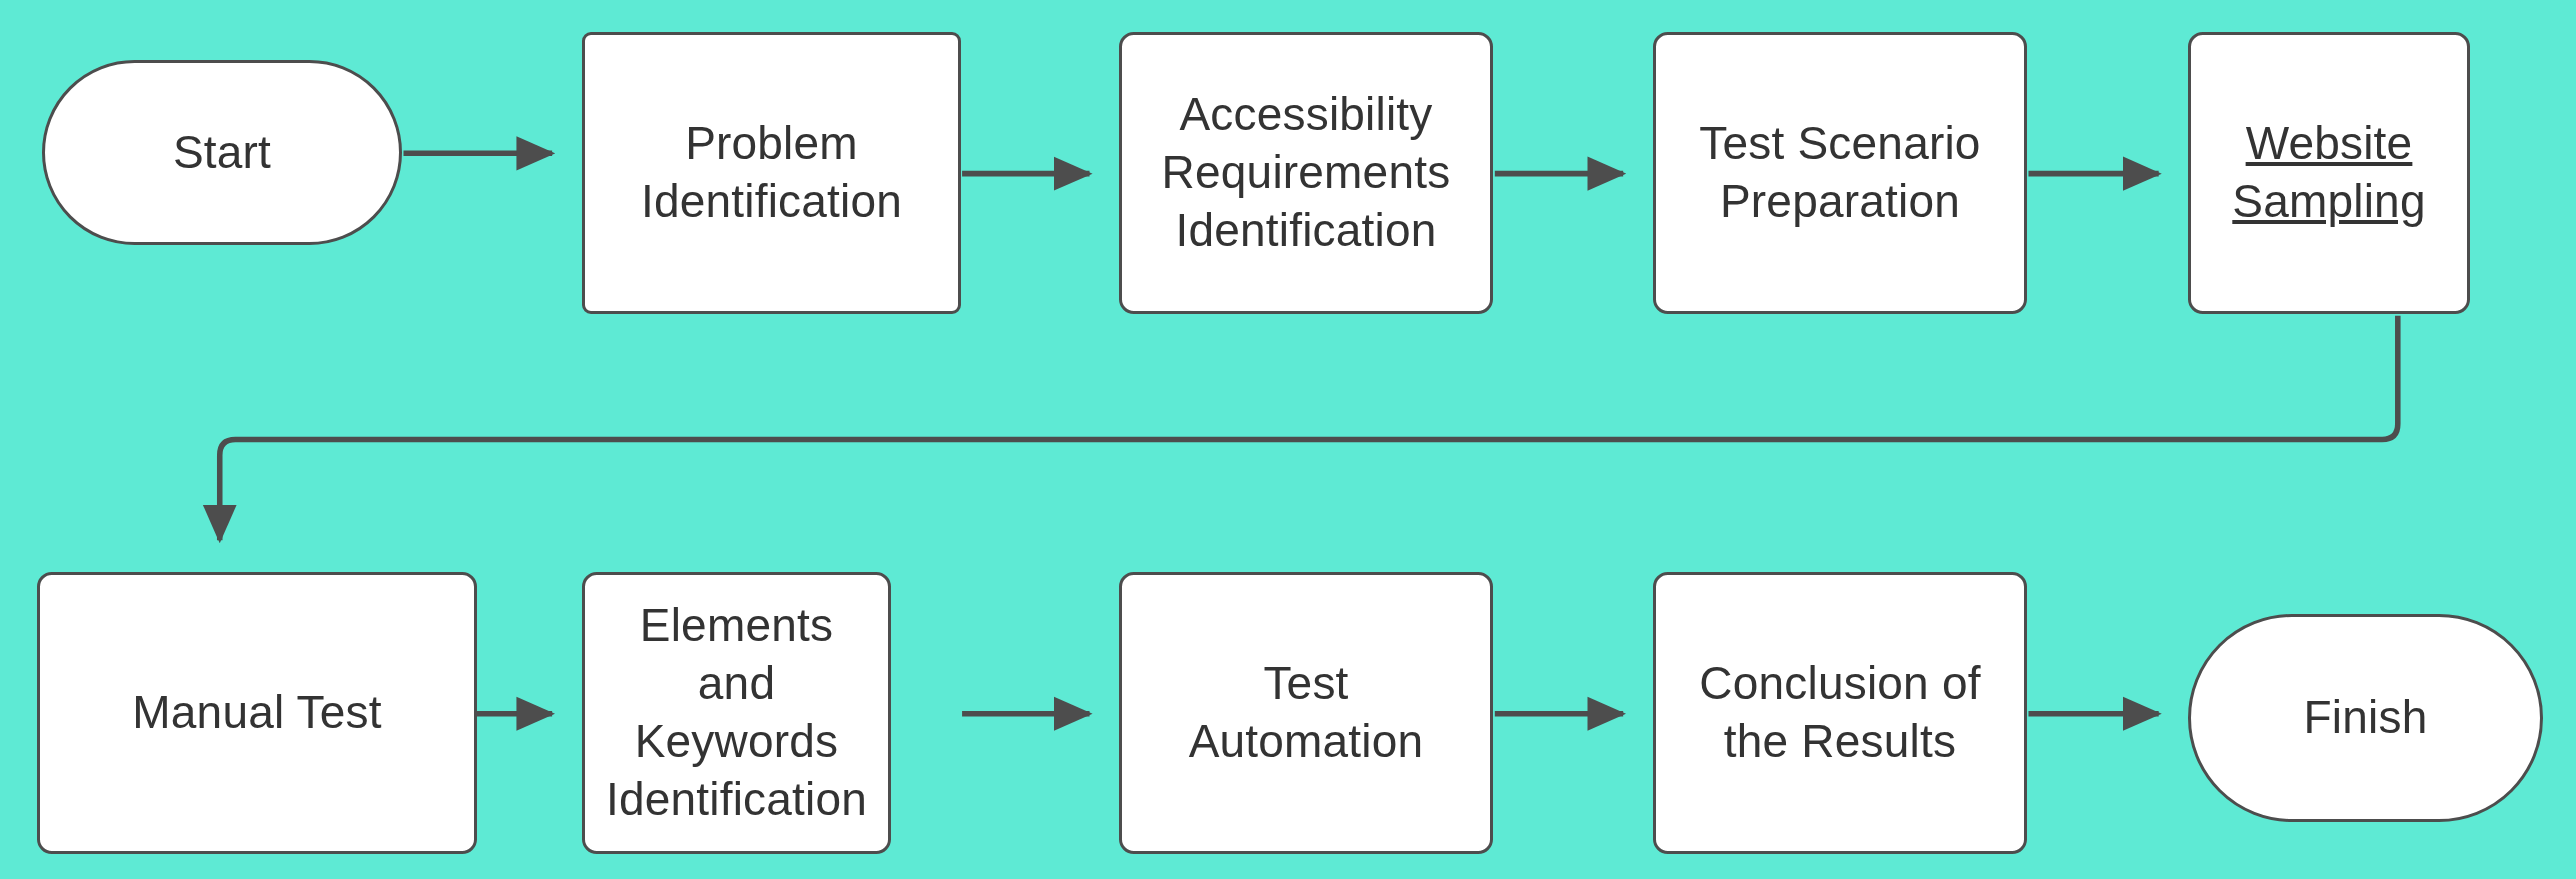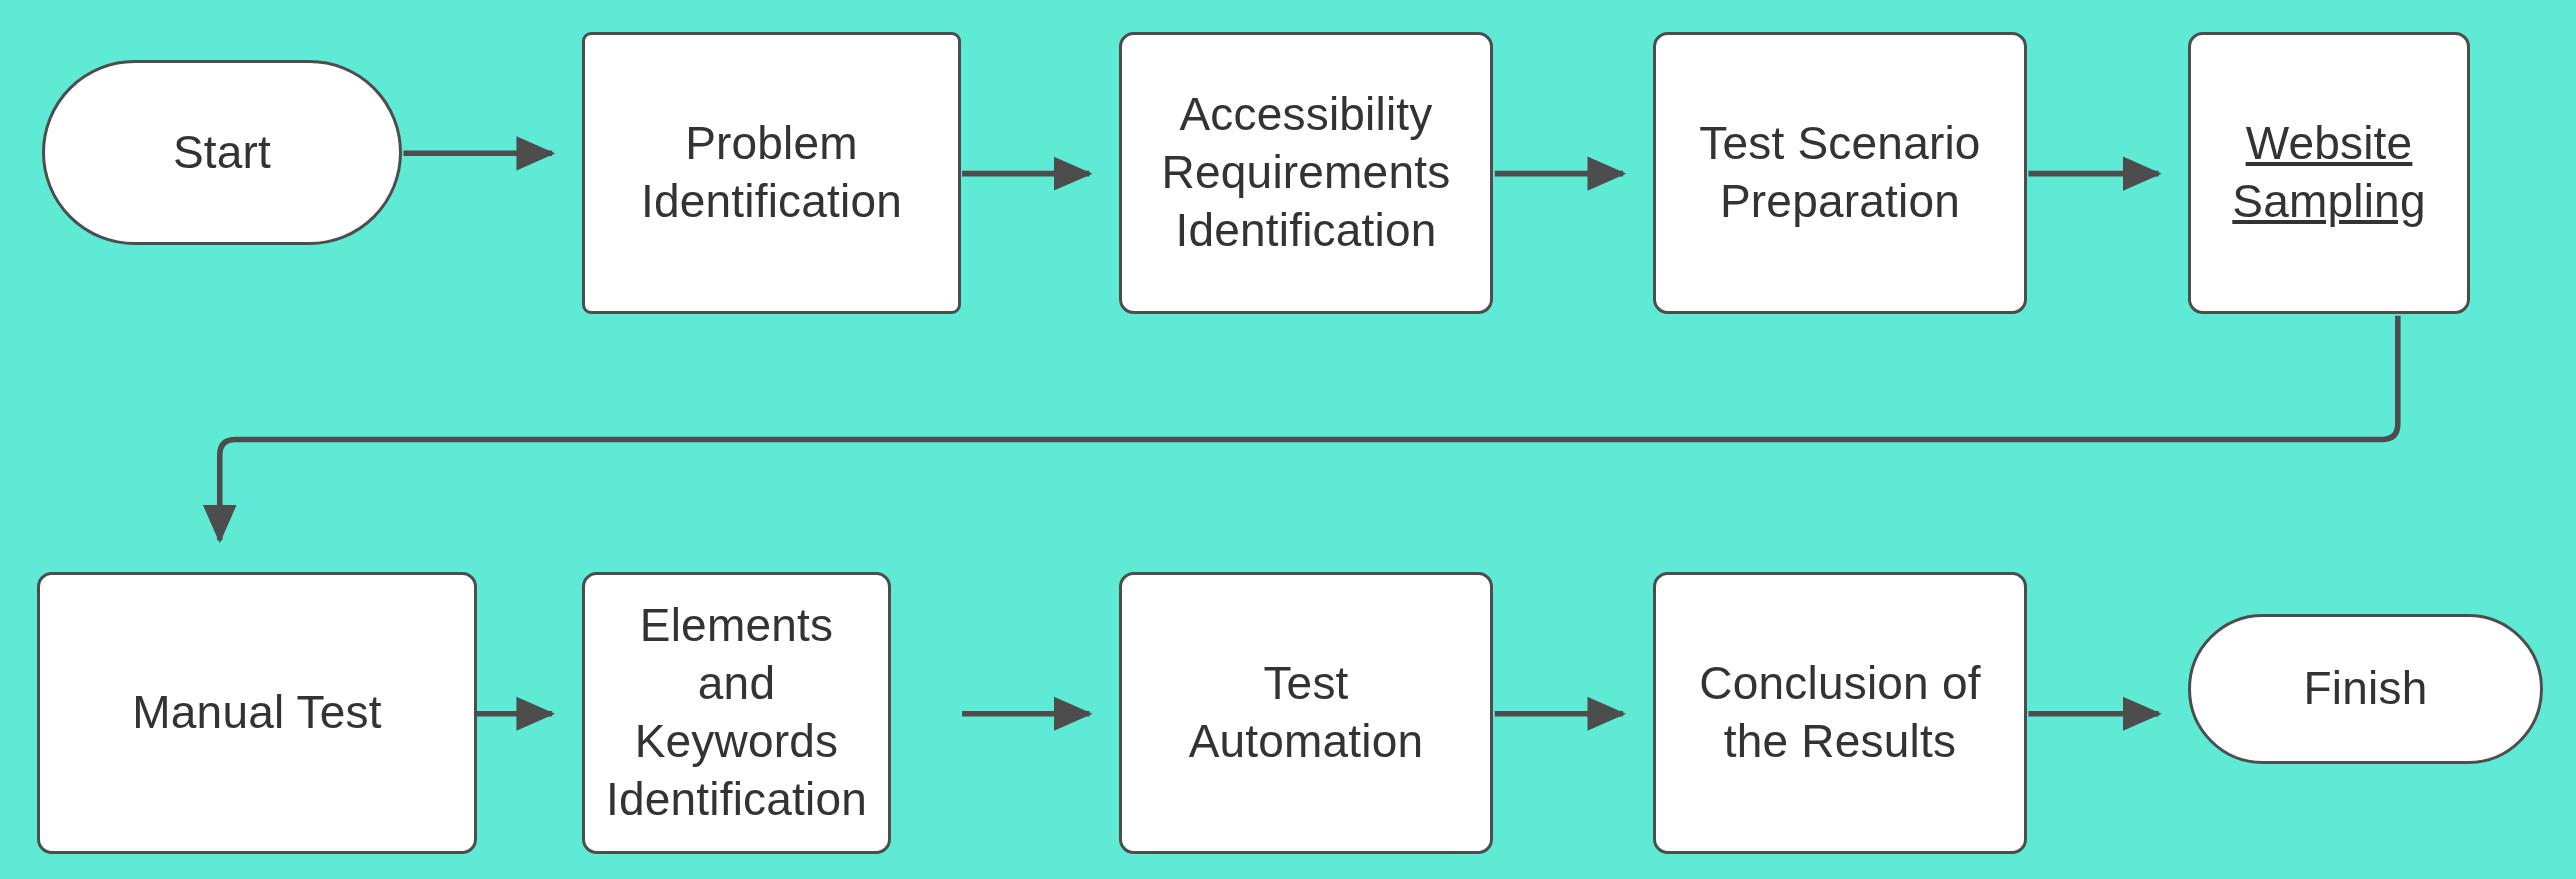--- a/index.html
+++ b/index.html
@@ -119,18 +119,18 @@
   <div class="node process" style="left:1119px; top:572px; width:374px; height:282px;">
     <span class="node-label">Test
 Automation</span>
   </div>
 
   <div class="node process" style="left:1653px; top:572px; width:374px; height:282px;">
     <span class="node-label">Conclusion of
 the Results</span>
   </div>
 
-  <div class="node terminator" style="left:2188px; top:614px; width:355px; height:150px;">
+  <div class="node terminator" style="left:2188px; top:614px; width:355px; height:208px;">
     <span class="node-label">Finish</span>
   </div>
 
 </div>
 
 
 </body></html>

